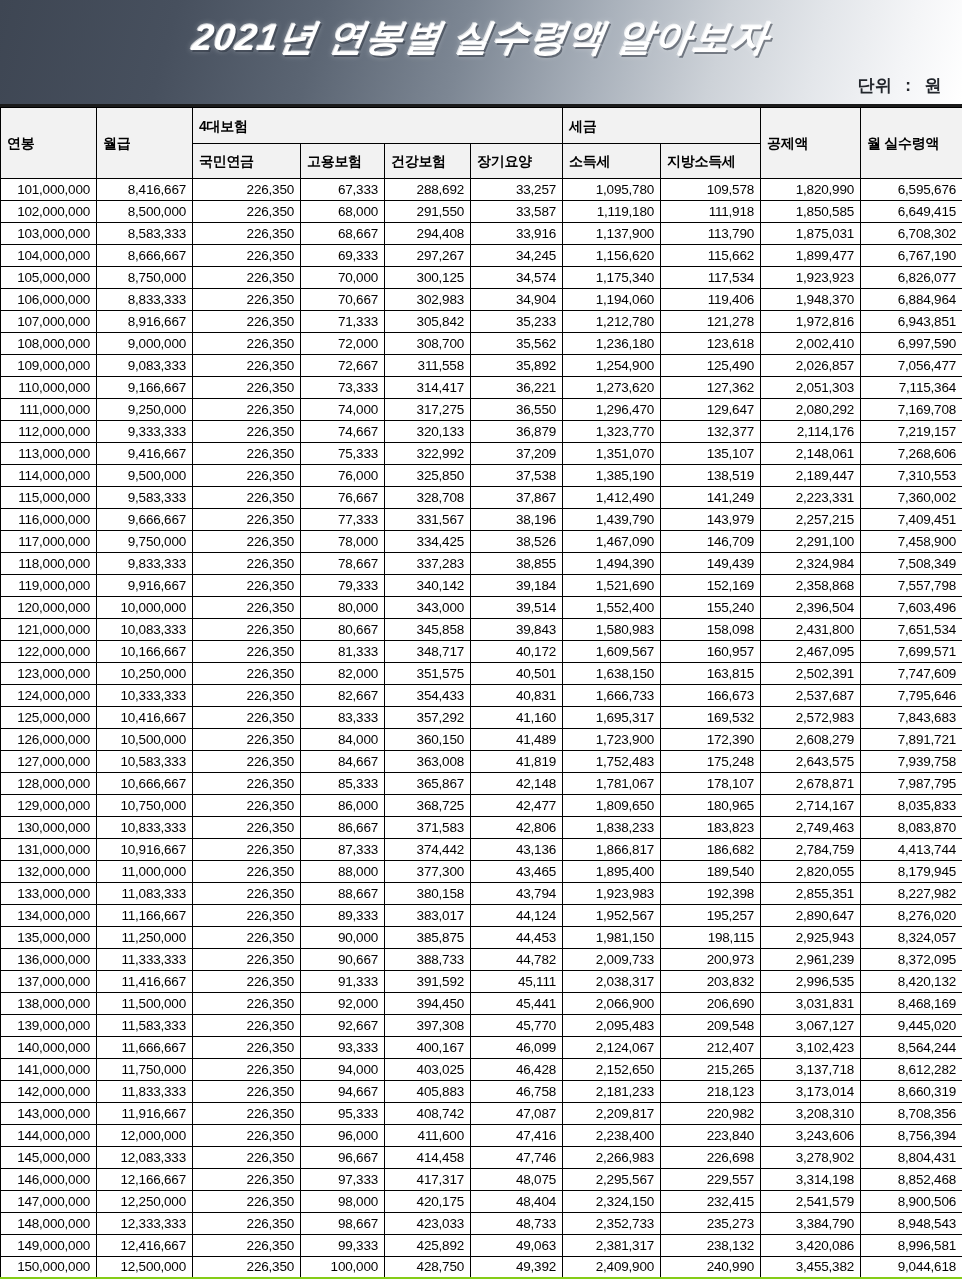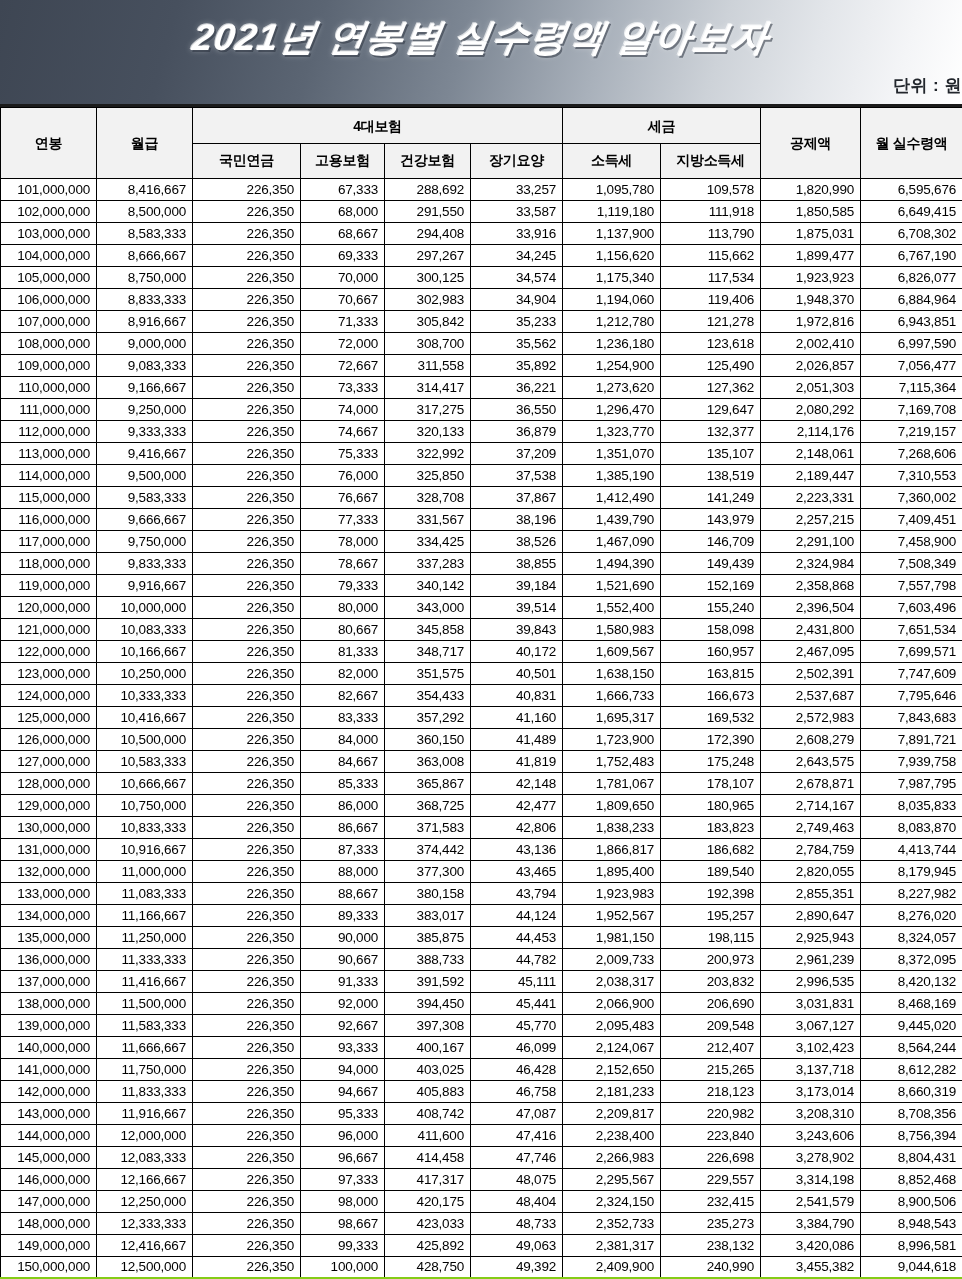--- a/index.html
+++ b/index.html
@@ -45,27 +45,28 @@
     color: #ffffff;
     text-shadow:
       2px 2px 0 rgba(40,48,60,0.55),
       -1px -1px 0 rgba(255,255,255,0.7),
       0 0 6px rgba(255,255,255,0.45);
     white-space: nowrap;
     transform: skewX(-9deg);
   }
   .banner-unit {
     position: absolute;
-    right: 0;
+    right: 20px;
     bottom: 7px;
     font-size: 17px;
     font-weight: bold;
     color: #22262c;
     letter-spacing: 0.5px;
     white-space: nowrap;
+    font-family: Liberation Mono, monospace;
   }
 
   
   table.salary {
     border-collapse: collapse;
     table-layout: fixed;
     width: 962px;
     font-size: 13px;
     color: #000000;
   }
@@ -76,25 +77,25 @@
     height: 22px;
     line-height: 20px;
     box-sizing: border-box;
     overflow: hidden;
     white-space: nowrap;
   }
   table.salary thead th {
     background: #f2f2f2;
     font-size: 14px;
     font-weight: bold;
-    text-align: center;
+    text-align: left;
     letter-spacing: -0.3px;
   }
   table.salary thead tr.hrow1 th { height: 36px; }
-  table.salary thead tr.hrow2 th { height: 35px; font-family: Liberation Mono, monospace; }
+  table.salary thead tr.hrow2 th { height: 35px; }
 
   table.salary tbody td {
     background: #ffffff;
     text-align: right;
     font-size: 13.5px;
     letter-spacing: -0.2px;
   }
   table.salary tbody tr:last-child td {
     border-bottom: 3px solid #84cc16;
   }

